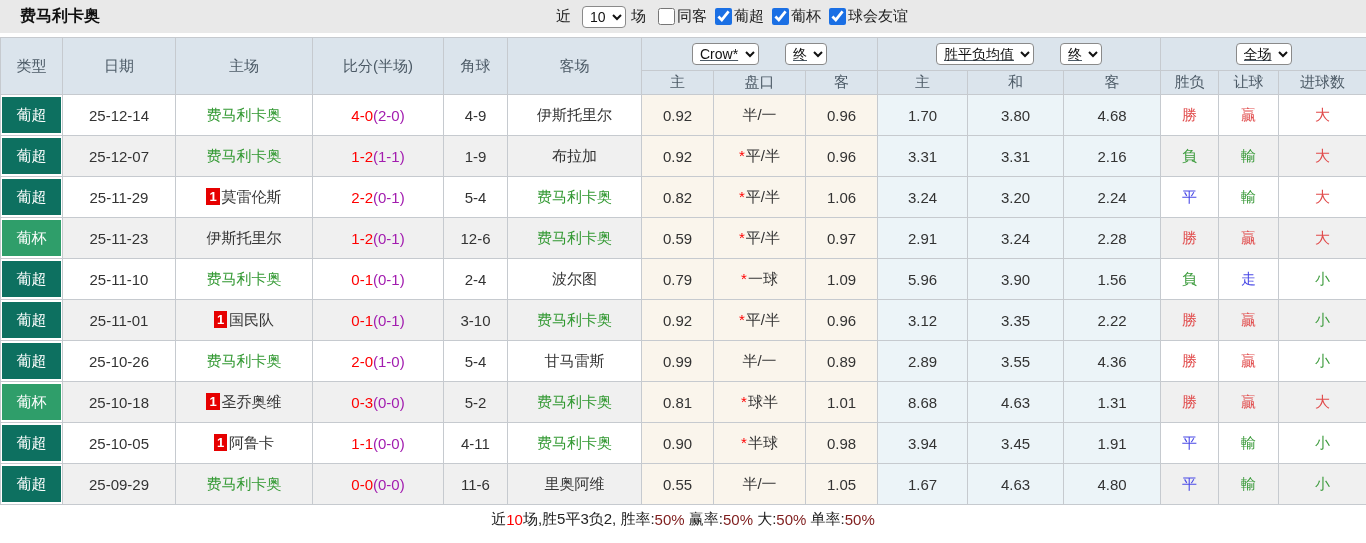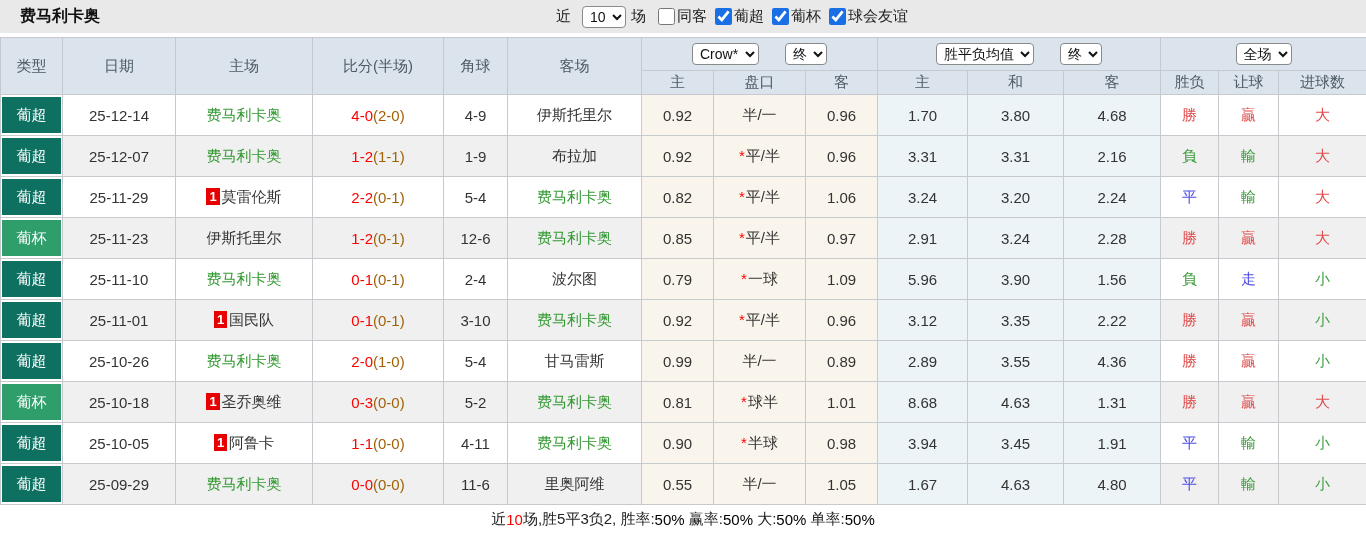--- a/index.html
+++ b/index.html
@@ -20,39 +20,39 @@
     font-size:14px; color:#111; background:#fff;
     border:1px solid #8a8a8a; border-radius:4px; padding:1px 3px;
     font-family:"Liberation Sans","DejaVu Sans",sans-serif;
   }
   
   table { border-collapse:collapse; table-layout:fixed; width:1366px; margin-top:4px; }
   th,td { border:1px solid #c6cacf; text-align:center; font-weight:normal; padding:0; white-space:nowrap; overflow:hidden; }
   thead th { background:#dbe4ec; color:#4c5a66; font-size:15px; }
   tr.grp-row th { height:33px; }
   tr.sub-row th { height:24px; }
-  th.grp > div { display:flex; justify-content:center; align-items:center; gap:26px; }
+  th.grp > div { display:flex; justify-content:center; align-items:center; gap:26px;text-decoration:underline; }
   tbody td { height:41px; font-size:15px; color:#333; background:#fff; }
   tr.even td { background:#f0f0f0; }
   td.odds { background:#faf5ec !important; }
   td.mean { background:#ecf4f8 !important;margin-top:9px; }
   td.c-type { background:#fff !important; padding:2px 1px; }
   .pill { height:100%; display:flex; align-items:center; justify-content:center; color:#fff; font-size:15px; }
   .liga { background:#0d7060; }
   .cup  { background:#2f9e6a; }
   .self { color:#339933; }
   .score-main { color:#ff0000; }
-  .half { color:#a16207; }
+  .half { color:#a21caf; }
   .star { color:#ff0000; margin-right:1px; }
   .badge1 { display:inline-block; background:#e60000; color:#fff; font-size:13px; font-weight:bold; line-height:17px; padding:0 3px; margin-right:2px; vertical-align:1px; }
   .t-red { color:#e14c4c; } .t-green { color:#3c9b3c; } .t-blue { color:#4a4ae6; }
   
   .footer { height:28px; display:flex; align-items:center; justify-content:center; font-size:15px; color:#222; }
   .footer span { white-space:pre; }
-  .f-red { color:#ff0000; } .f-blue { color:#000000; }
+  .f-red { color:#ff0000; } .f-blue { color:#7f1d1d; }
 </style>
 </head>
 <body>
 
 <div class="topbar">
   <div class="title">费马利卡奥</div>
   <div class="controls">
     <span class="lbl">近</span>
     <select>
       <option>10</option>
@@ -195,21 +195,21 @@
       </tr>
       <tr class="even">
         <td class="c-type">
           <div class="pill cup">葡杯</div>
         </td>
         <td>25-11-23</td>
         <td><span class="">伊斯托里尔</span></td>
         <td><span class="score-main">1-2</span><span class="half">(0-1)</span></td>
         <td>12-6</td>
         <td><span class="self">费马利卡奥</span></td>
-        <td class="odds">0.85</td>
+        <td class="odds">0.59</td>
         <td class="odds"><span class="star">*</span>平/半</td>
         <td class="odds">0.97</td>
         <td class="mean">2.91</td>
         <td class="mean">3.24</td>
         <td class="mean">2.28</td>
         <td class="t-red">勝</td>
         <td class="t-red">贏</td>
         <td class="t-red">大</td>
       </tr>
       <tr class="odd">

